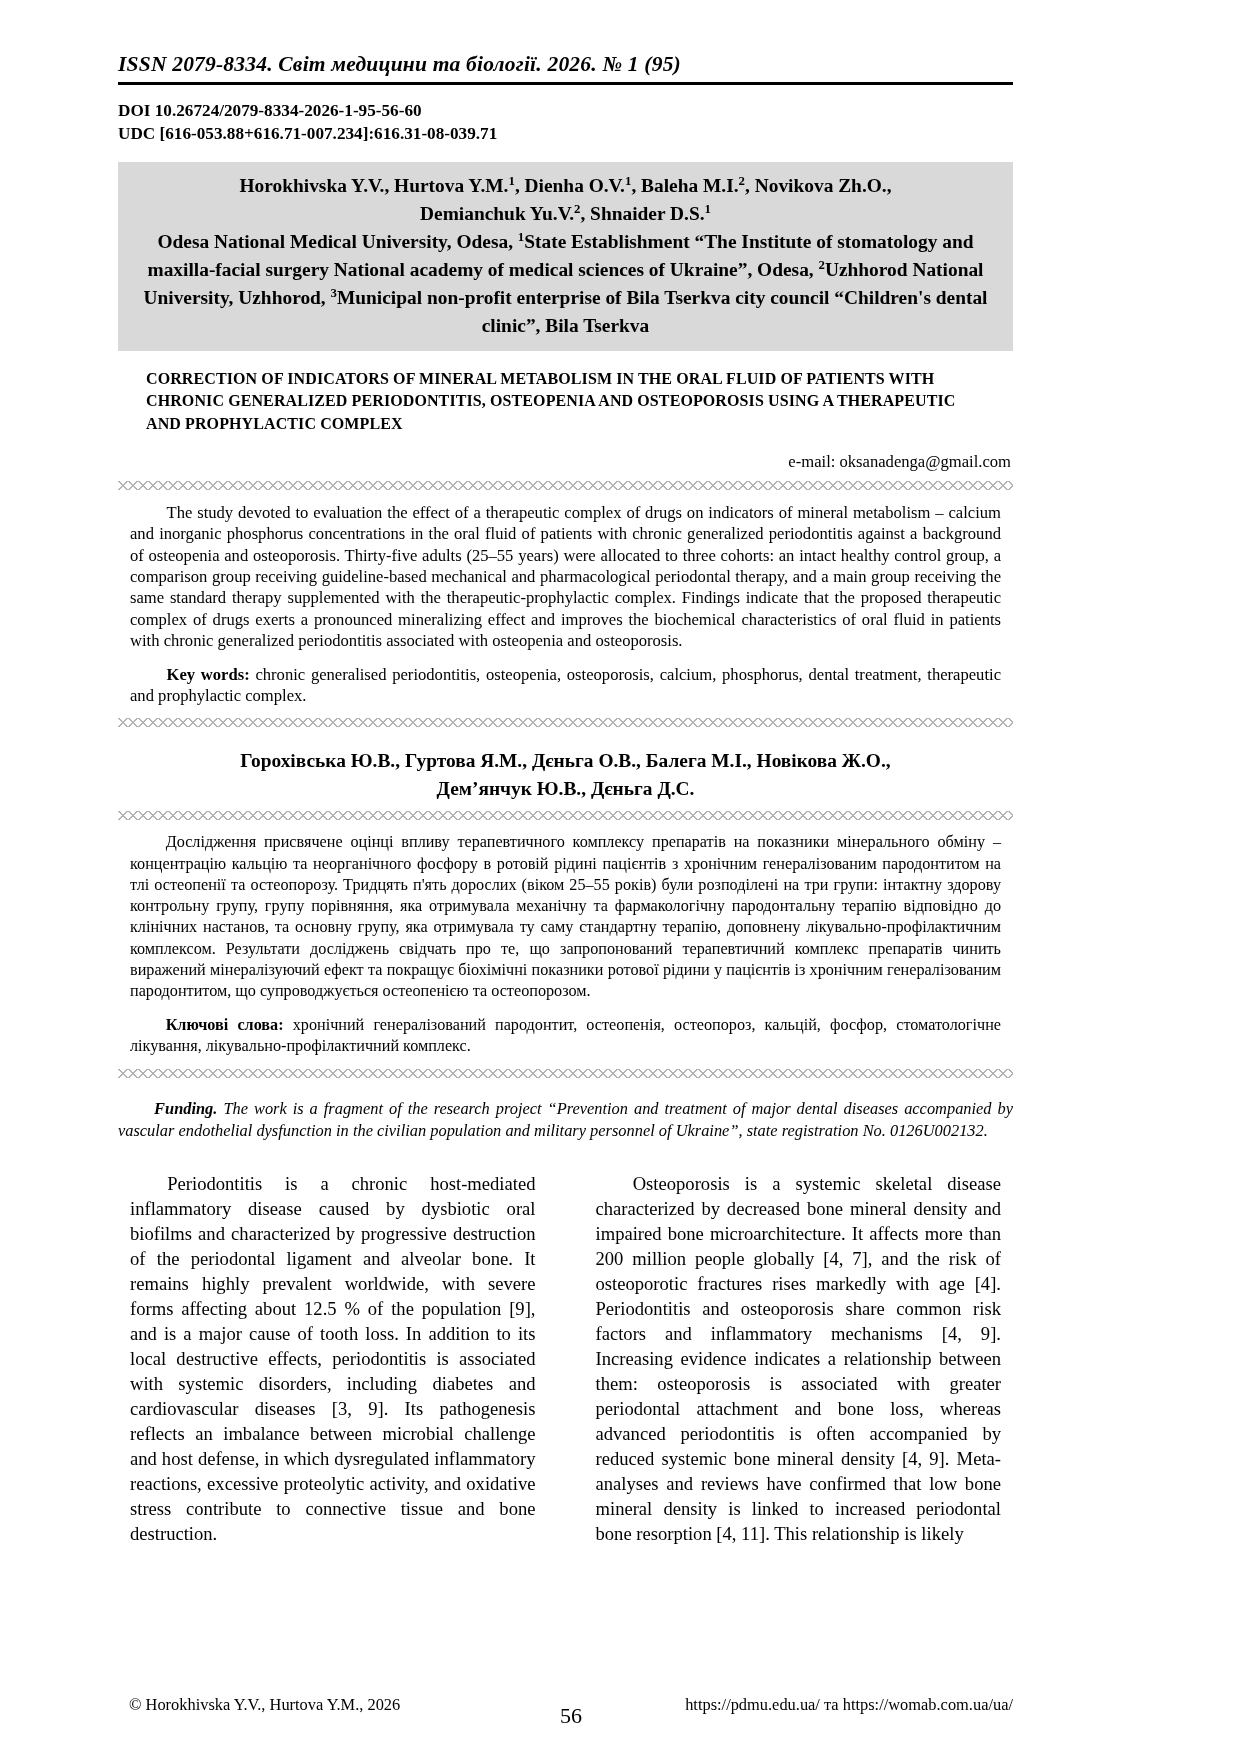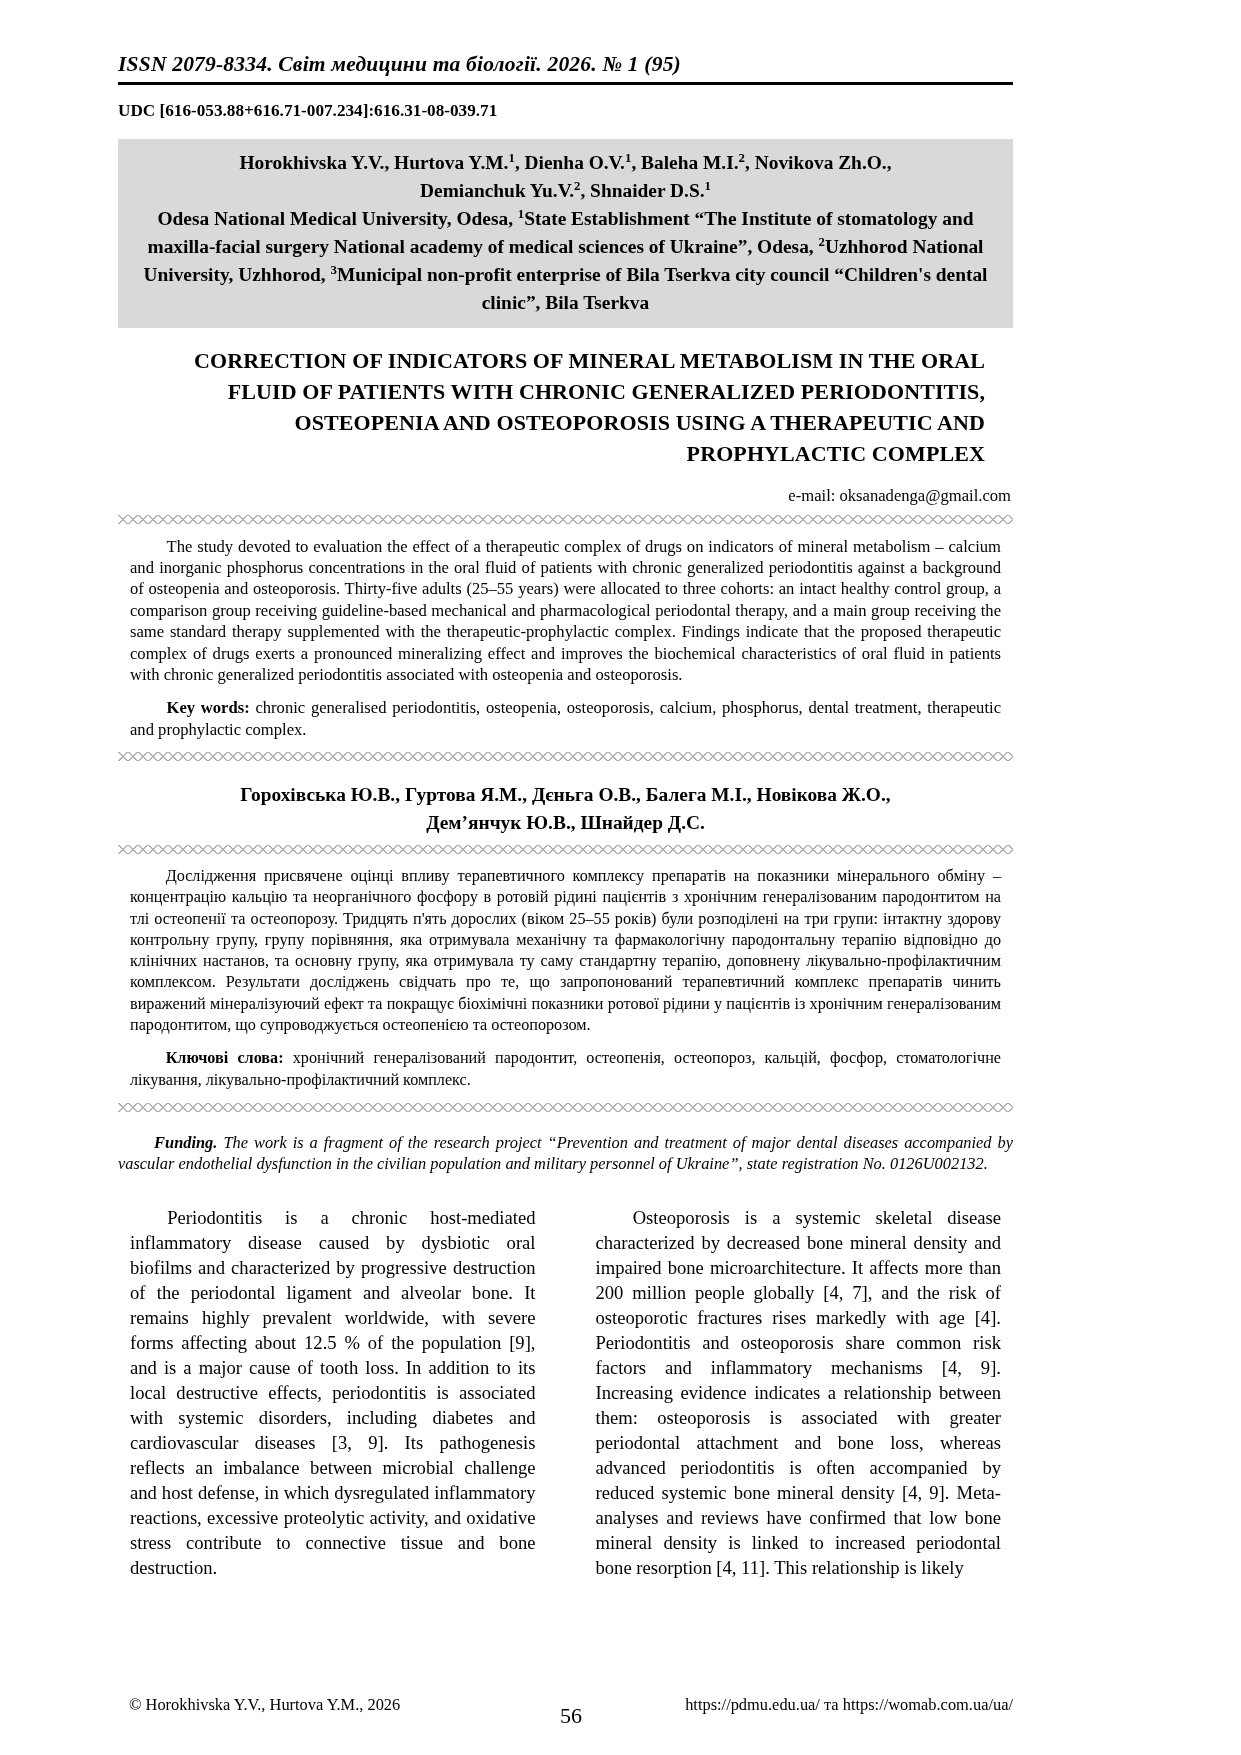--- a/index.html
+++ b/index.html
@@ -51,23 +51,23 @@
     text-align: center;
     font-weight: bold;
     font-size: 19.4px;
     line-height: 1.44;
     padding: 10px 12px 11px 12px;
   }
   .authors-box sup { font-size: 0.66em; vertical-align: super; line-height: 0; }
 
   
   .article-title {
-    text-align: right;
-    font-weight: bold;
-    font-size: 22px;
+    text-align: left;
+    font-weight: bold;
+    font-size: 16px;
     line-height: 1.42;
     padding: 17px 28px 4px 28px;
     letter-spacing: 0.1px;
   }
 
   .email-line {
     text-align: right;
     font-size: 16.6px;
     padding: 12px 2px 6px 0;
   }
@@ -158,20 +158,21 @@
 </style>
 </head>
 <body>
 
 <div class="page">
 
   <div class="runninghead">ISSN 2079-8334. Світ медицини та біології. 2026. № 1 (95)</div>
   <div class="rule-double"></div>
 
   <div class="ids">
+    <div>DOI 10.26724/2079-8334-2026-1-95-56-60</div>
     <div>UDC [616-053.88+616.71-007.234]:616.31-08-039.71</div>
   </div>
 
   <div class="authors-box">
     <div>
       <span>Horokhivska Y.V., Hurtova Y.M.</span><sup>1</sup><span>, Dienha O.V.</span><sup>1</sup><span>, Baleha M.I.</span><sup>2</sup><span>, Novikova Zh.O.,</span>
     </div>
     <div>
       <span>Demianchuk Yu.V.</span><sup>2</sup><span>, Shnaider D.S.</span><sup>1</sup>
     </div>
@@ -188,21 +189,21 @@
 
   <div class="abstract">
     <p>The study devoted to evaluation the effect of a therapeutic complex of drugs on indicators of mineral metabolism – calcium and inorganic phosphorus concentrations in the oral fluid of patients with chronic generalized periodontitis against a background of osteopenia and osteoporosis. Thirty-five adults (25–55 years) were allocated to three cohorts: an intact healthy control group, a comparison group receiving guideline-based mechanical and pharmacological periodontal therapy, and a main group receiving the same standard therapy supplemented with the therapeutic-prophylactic complex. Findings indicate that the proposed therapeutic complex of drugs exerts a pronounced mineralizing effect and improves the biochemical characteristics of oral fluid in patients with chronic generalized periodontitis associated with osteopenia and osteoporosis.</p>
     <p><b>Key words:</b><span> chronic generalised periodontitis, osteopenia, osteoporosis, calcium, phosphorus, dental treatment, therapeutic and prophylactic complex.</span></p>
   </div>
 
   <div class="wavy" style="margin-top:12px;"></div>
 
   <div class="ua-authors">
     <div>Горохівська Ю.В., Гуртова Я.М., Дєньга О.В., Балега М.І., Новікова Ж.О.,</div>
-    <div>Дем’янчук Ю.В., Шнайдер Д.С.</div>
+    <div>Дем’янчук Ю.В., Дєньга Д.С.</div>
   </div>
 
 
   <div class="wavy" style="margin-top:8px;"></div>
 
   <div class="abstract abstract-ua">
     <p>Дослідження присвячене оцінці впливу терапевтичного комплексу препаратів на показники мінерального обміну – концентрацію кальцію та неорганічного фосфору в ротовій рідині пацієнтів з хронічним генералізованим пародонтитом на тлі остеопенії та остеопорозу. Тридцять п'ять дорослих (віком 25–55 років) були розподілені на три групи: інтактну здорову контрольну групу, групу порівняння, яка отримувала механічну та фармакологічну пародонтальну терапію відповідно до клінічних настанов, та основну групу, яка отримувала ту саму стандартну терапію, доповнену лікувально-профілактичним комплексом. Результати досліджень свідчать про те, що запропонований терапевтичний комплекс препаратів чинить виражений мінералізуючий ефект та покращує біохімічні показники ротової рідини у пацієнтів із хронічним генералізованим пародонтитом, що супроводжується остеопенією та остеопорозом.</p>
     <p><b>Ключові слова:</b><span> хронічний генералізований пародонтит, остеопенія, остеопороз, кальцій, фосфор, стоматологічне лікування, лікувально-профілактичний комплекс.</span></p>
   </div>
 

